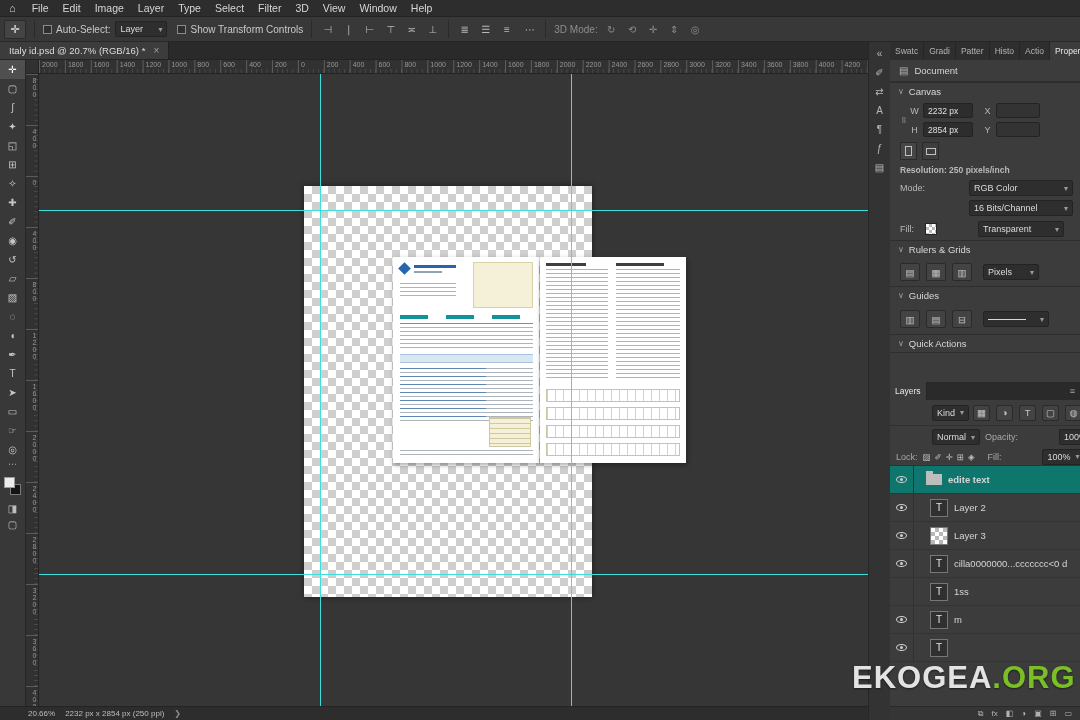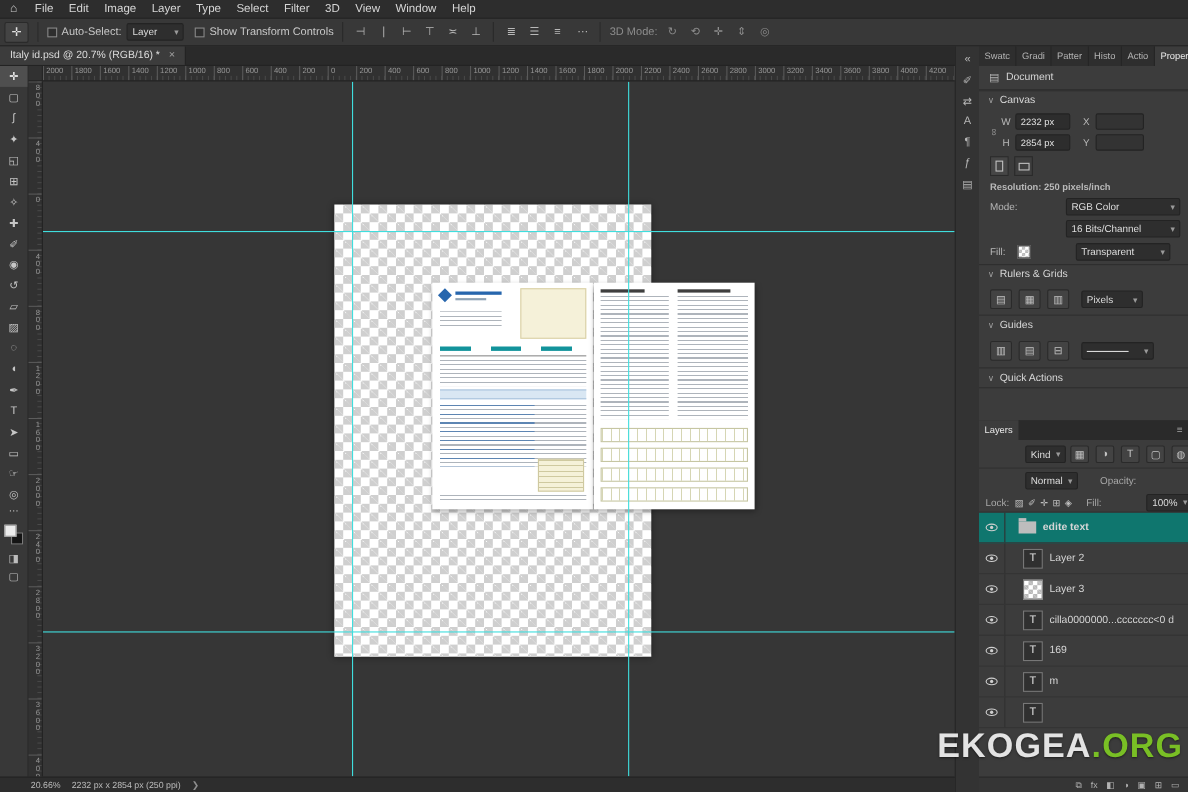--- a/index.html
+++ b/index.html
@@ -171,21 +171,21 @@
     background:#434343; border:1px solid #2a2a2a; border-radius:2px; color:#c3c3c3; font-size:9.5px; }
   .rg-row { height:28px; flex:0 0 28px; }
   .g-row { height:30px; flex:0 0 30px; }
   .gline { width:38px; height:1px; background:#d8d8d8; }
   .panel-gap { flex:0 0 30px; border-top:1px solid #2e2e2e; }
 
   .layers-tabbar { height:18px; flex:0 0 18px; background:#2a2a2a; display:flex; }
   .filter-row { height:26px; flex:0 0 26px; display:flex; align-items:center; gap:4px; padding:0 6px;
     border-bottom:1px solid #303030; }
   .filter-toggle { margin-left:auto; color:#bdbdbd; font-size:9px; }
-  .blend-row { height:22px; flex:0 0 22px; display:flex; align-items:center; gap:20px; padding:0 6px;
+  .blend-row { height:22px; flex:0 0 22px; display:flex; align-items:center; gap:5px; padding:0 6px;
     color:#a8a8a8; }
   .lock-row { height:18px; flex:0 0 18px; display:flex; align-items:center; gap:5px; padding:0 6px;
     color:#a8a8a8; border-bottom:1px solid #303030; }
   .lock-ic { color:#bdbdbd; font-size:8.5px; }
   .layers-list { flex:1 1 auto; overflow:hidden; }
   .layer-row { height:28px; display:flex; align-items:center; border-bottom:1px solid #343434;
     color:#d6d6d6; font-size:9.5px; }
   .layer-row.selected { background:#0f766e;font-weight:bold; }
   .eye-cell { width:24px; align-self:stretch; display:flex; align-items:center; justify-content:center;
     border-right:1px solid #303030; flex:0 0 24px; }
@@ -622,27 +622,27 @@
         <span class="lname">Layer 3</span>
       </div>
       <div class="layer-row t-text">
         <span class="eye-cell">
           <span class="eye"></span>
         </span>
         <span class="twisty"></span>
         <span class="thumb"></span>
         <span class="lname">cilla0000000...ccccccc&lt;0 d</span>
       </div>
-      <div class="layer-row t-text">
+      <div class="layer-row t-text no-eye">
         <span class="eye-cell">
           <span class="eye"></span>
         </span>
         <span class="twisty"></span>
         <span class="thumb"></span>
-        <span class="lname">169</span>
+        <span class="lname">1ss</span>
       </div>
       <div class="layer-row t-text">
         <span class="eye-cell">
           <span class="eye"></span>
         </span>
         <span class="twisty"></span>
         <span class="thumb"></span>
         <span class="lname">m</span>
       </div>
       <div class="layer-row t-text">

